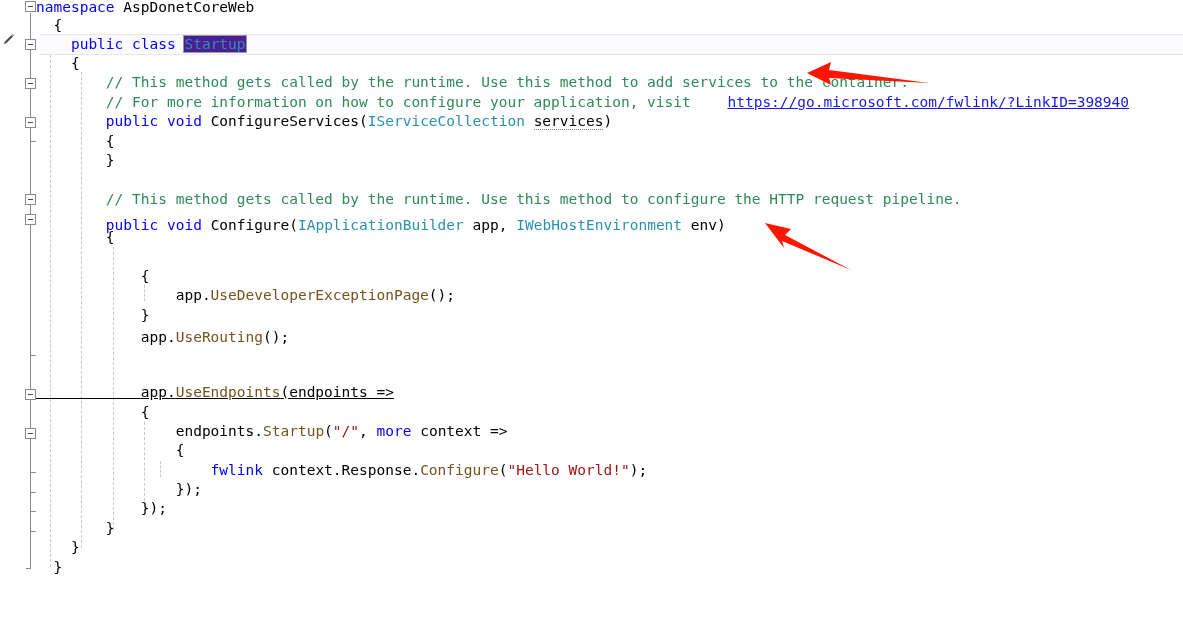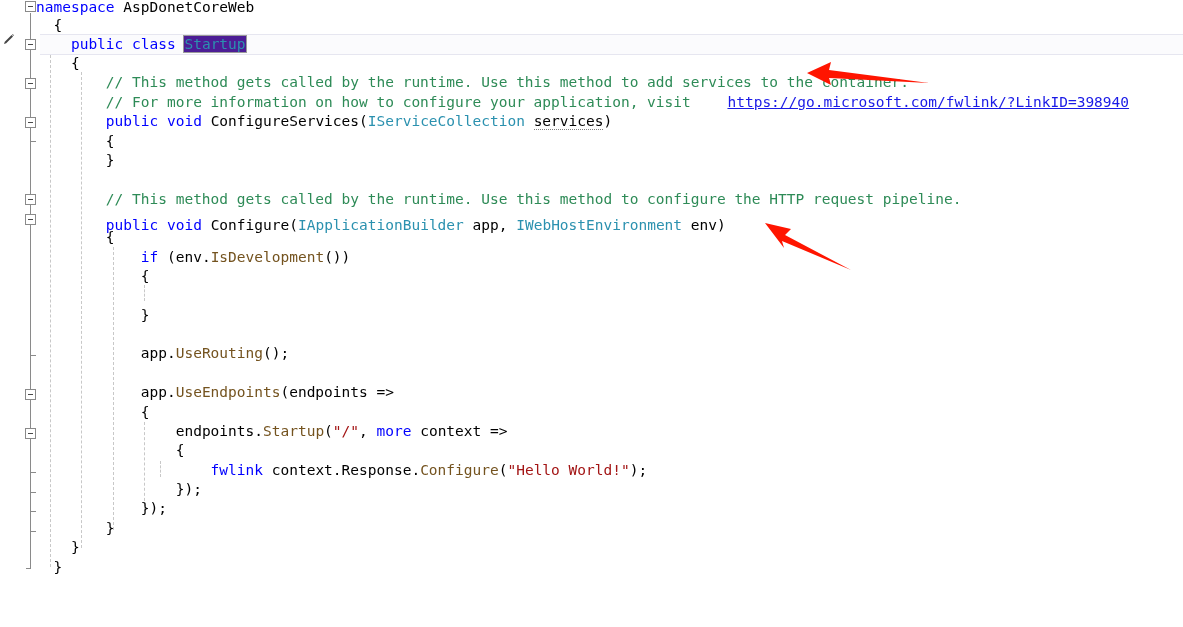--- a/index.html
+++ b/index.html
@@ -203,30 +203,30 @@
     <div class="line" style="top:132px; left:36px;">        <span class="punct">{</span></div>
 
     <div class="line" style="top:151px; left:36px;">        <span class="punct">}</span></div>
 
     <div class="line" style="top:190px; left:36px;">        <span class="cmt">// This method gets called by the runtime. Use this method to configure the HTTP request pipeline.</span></div>
 
     <div class="line" style="top:209px; left:36px;margin-top:7px;">        <span class="kw">public</span> <span class="kw">void</span> <span class="plain">Configure</span><span class="punct">(</span><span class="cls">IApplicationBuilder</span> <span class="plain">app</span><span class="punct">, </span><span class="cls">IWebHostEnvironment</span> <span class="plain">env</span><span class="punct">)</span></div>
 
     <div class="line" style="top:228px; left:36px;">        <span class="punct">{</span></div>
 
-    <div class="line" style="top:248px; left:36px;">            <span class="kw">if</span><span class="plain"> (env.</span><span class="mth">IsDevelopment</span><span class="punct">())</span></div>
 
     <div class="line" style="top:267px; left:36px;">            <span class="punct">{</span></div>
 
+    <div class="line" style="top:286px; left:36px;">                <span class="plain">app.</span><span class="mth">UseDeveloperExceptionPage</span><span class="punct">();</span></div>
 
     <div class="line" style="top:306px; left:36px;">            <span class="punct">}</span></div>
 
-    <div class="line" style="top:344px; left:36px;">            <span class="plain">app.</span><span class="mth">UseRouting</span><span class="punct">();</span></div>
-
-    <div class="line" style="top:383px; left:36px;">            <span class="plain">app.</span><span class="mth">UseEndpoints</span><span class="punct">(endpoints =&gt;</span></div>
+    <div class="line" style="top:328px; left:36px;">            <span class="plain">app.</span><span class="mth">UseRouting</span><span class="punct">();</span></div>
+
+    <div class="line" style="top:383px; left:36px;text-decoration:underline;">            <span class="plain">app.</span><span class="mth">UseEndpoints</span><span class="punct">(endpoints =&gt;</span></div>
 
     <div class="line" style="top:403px; left:36px;">            <span class="punct">{</span></div>
 
     <div class="line" style="top:422px; left:36px;">                <span class="plain">endpoints.</span><span class="mth">Startup</span><span class="punct">(</span><span class="str">"/"</span><span class="punct">, </span><span class="kw">more</span><span class="plain"> context =&gt;</span></div>
 
     <div class="line" style="top:441px; left:36px;">                <span class="punct">{</span></div>
 
     <div class="line" style="top:461px; left:36px;">                    <span class="kw">fwlink</span><span class="plain"> context.Response.</span><span class="mth">Configure</span><span class="punct">(</span><span class="str">"Hello World!"</span><span class="punct">);</span></div>
 
     <div class="line" style="top:480px; left:36px;">                <span class="punct">});</span></div>

